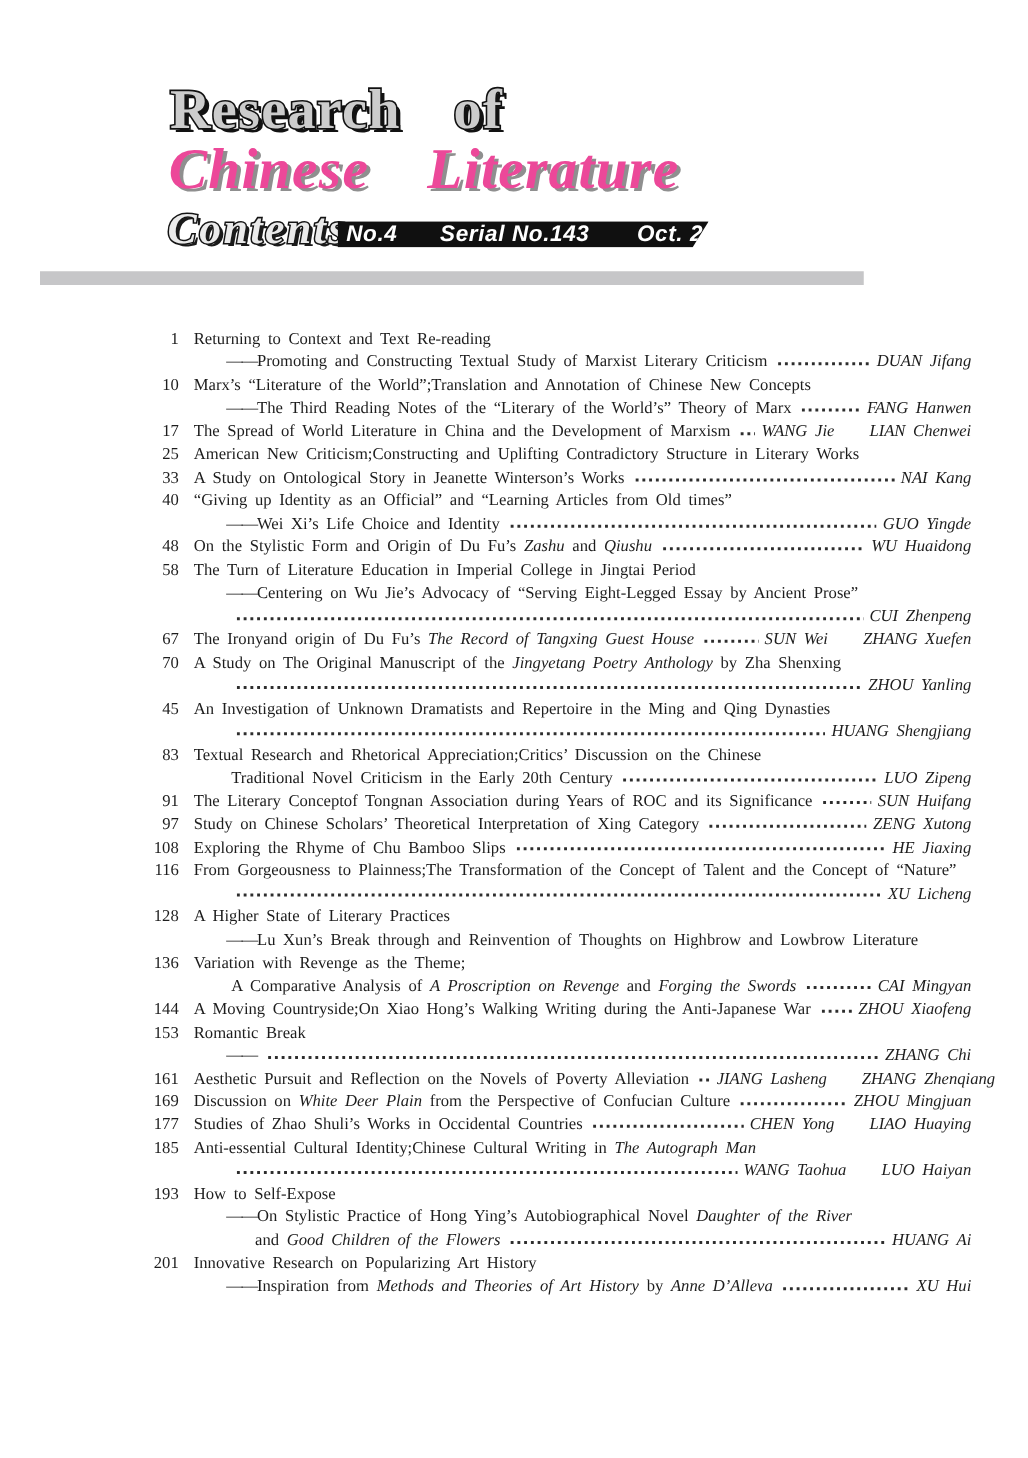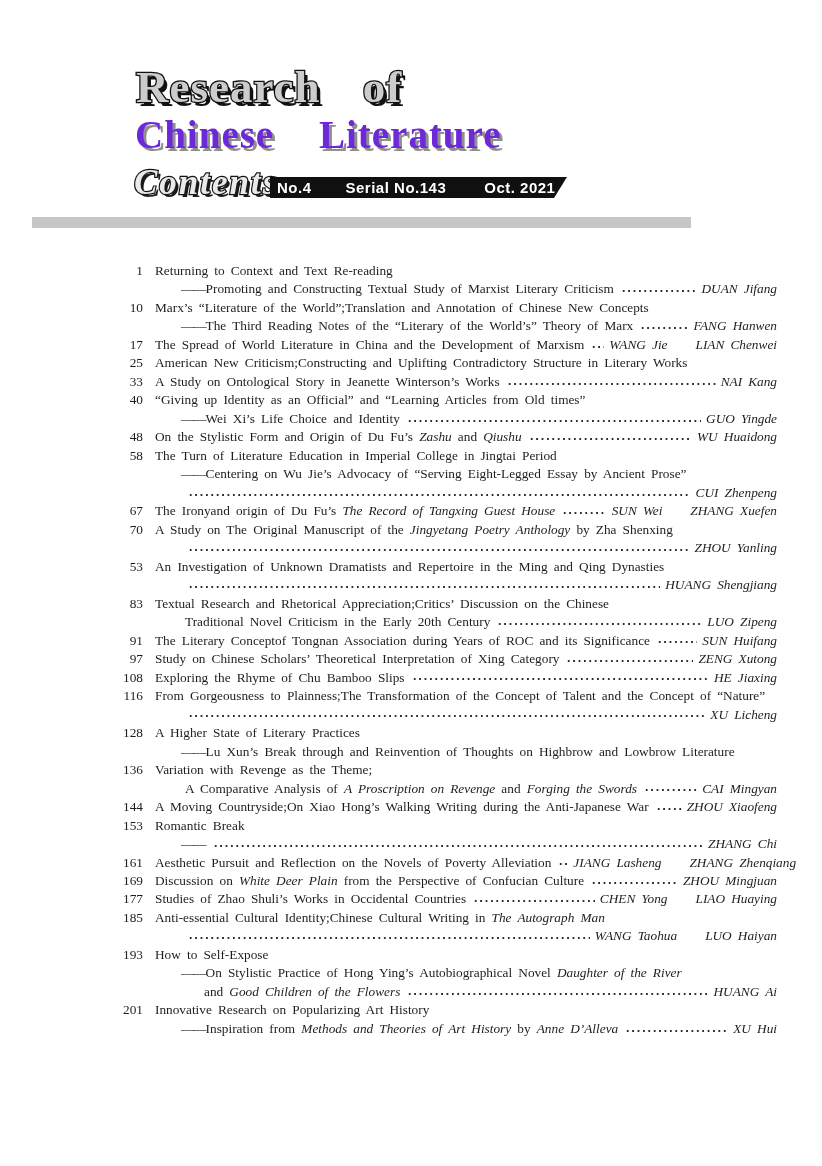--- a/index.html
+++ b/index.html
@@ -13,40 +13,40 @@
   
   .title1 {
     position:absolute; left:104px; top:63px;
     font-weight:bold; font-size:45px; line-height:48px;
     letter-spacing:1px; word-spacing:30px; white-space:nowrap;
     color:#cccccc; -webkit-text-stroke:2.6px #111;
     paint-order:stroke fill; text-shadow:3.5px 3.5px 0 #121212;
   }
   .title2 {
     position:absolute; left:103px; top:110px;
-    font-weight:bold; font-size:39px; line-height:50px;
+    font-weight:bold; font-size:46px; line-height:50px;
     letter-spacing:1px; word-spacing:34px; white-space:nowrap;
-    color:#6d28d9; text-shadow:3px 3px 0 #8f8f8f;
+    color:#ec4899; text-shadow:3px 3px 0 #8f8f8f;font-style:italic;
   }
   .contents-label {
     position:absolute; left:102px; top:164px;
     font-weight:bold; font-style:italic; font-size:35px; line-height:38px;
     letter-spacing:2px; white-space:nowrap;
     color:#eaeaea; -webkit-text-stroke:2.4px #131313;
     paint-order:stroke fill; text-shadow:3px 3px 0 #1a1a1a;
   }
   .issue-bar {
     position:absolute; left:238px; top:177px; width:297px; height:21px;
     background:#101010; box-sizing:border-box;
     clip-path:polygon(0 0,100% 0,calc(100% - 13px) 100%,0 100%);
     display:flex; align-items:center;
   }
   .issue-bar span {
     color:#ffffff; font-family:"Liberation Sans",sans-serif;
-    font-weight:bold; font-size:15px;
+    font-weight:bold; font-style:italic; font-size:18px;
     letter-spacing:0.5px; white-space:nowrap;text-align:right;
   }
   .issue-no { margin-left:7px; }
   .issue-serial { margin-left:34px; }
   .issue-date { margin-left:38px; }
 
   .divider { position:absolute; left:0; top:217px; width:659px; height:11px; background:#c6c6c8; }
   .edge-line { position:absolute; left:816px; top:214px; width:2px; height:952px; background:#e1e1e1; }
 
   
@@ -120,21 +120,21 @@
         <div class="toc-line"><span class="num"></span><span class="content i1"><span class="leader"></span><span class="authors"><span class="author">CUI Zhenpeng</span></span></span></div>
       </div>
       <div class="toc-entry">
         <div class="toc-line"><span class="num">67</span><span class="content i0"><span class="seg">The Ironyand origin of Du Fu’s </span><span class="seg italic">The Record of Tangxing Guest House</span><span class="leader"></span><span class="authors"><span class="author">SUN Wei</span><span class="author">ZHANG Xuefen</span></span></span></div>
       </div>
       <div class="toc-entry">
         <div class="toc-line"><span class="num">70</span><span class="content i0"><span class="seg">A Study on The Original Manuscript of the </span><span class="seg italic">Jingyetang Poetry Anthology</span><span class="seg"> by Zha Shenxing</span></span></div>
         <div class="toc-line"><span class="num"></span><span class="content i1"><span class="leader"></span><span class="authors"><span class="author">ZHOU Yanling</span></span></span></div>
       </div>
       <div class="toc-entry">
-        <div class="toc-line"><span class="num">53</span><span class="content i0"><span class="seg">An Investigation of Unknown Dramatists and Repertoire in the Ming and Qing Dynasties</span></span></div>
+        <div class="toc-line"><span class="num">45</span><span class="content i0"><span class="seg">An Investigation of Unknown Dramatists and Repertoire in the Ming and Qing Dynasties</span></span></div>
         <div class="toc-line"><span class="num"></span><span class="content i1"><span class="leader"></span><span class="authors"><span class="author">HUANG Shengjiang</span></span></span></div>
       </div>
       <div class="toc-entry">
         <div class="toc-line"><span class="num">83</span><span class="content i0"><span class="seg">Textual Research and Rhetorical Appreciation;Critics’ Discussion on the Chinese</span></span></div>
         <div class="toc-line"><span class="num"></span><span class="content i2"><span class="seg">Traditional Novel Criticism in the Early 20th Century</span><span class="leader"></span><span class="authors"><span class="author">LUO Zipeng</span></span></span></div>
       </div>
       <div class="toc-entry">
         <div class="toc-line"><span class="num">91</span><span class="content i0"><span class="seg">The Literary Conceptof Tongnan Association during Years of ROC and its Significance</span><span class="leader"></span><span class="authors"><span class="author">SUN Huifang</span></span></span></div>
       </div>
       <div class="toc-entry">

